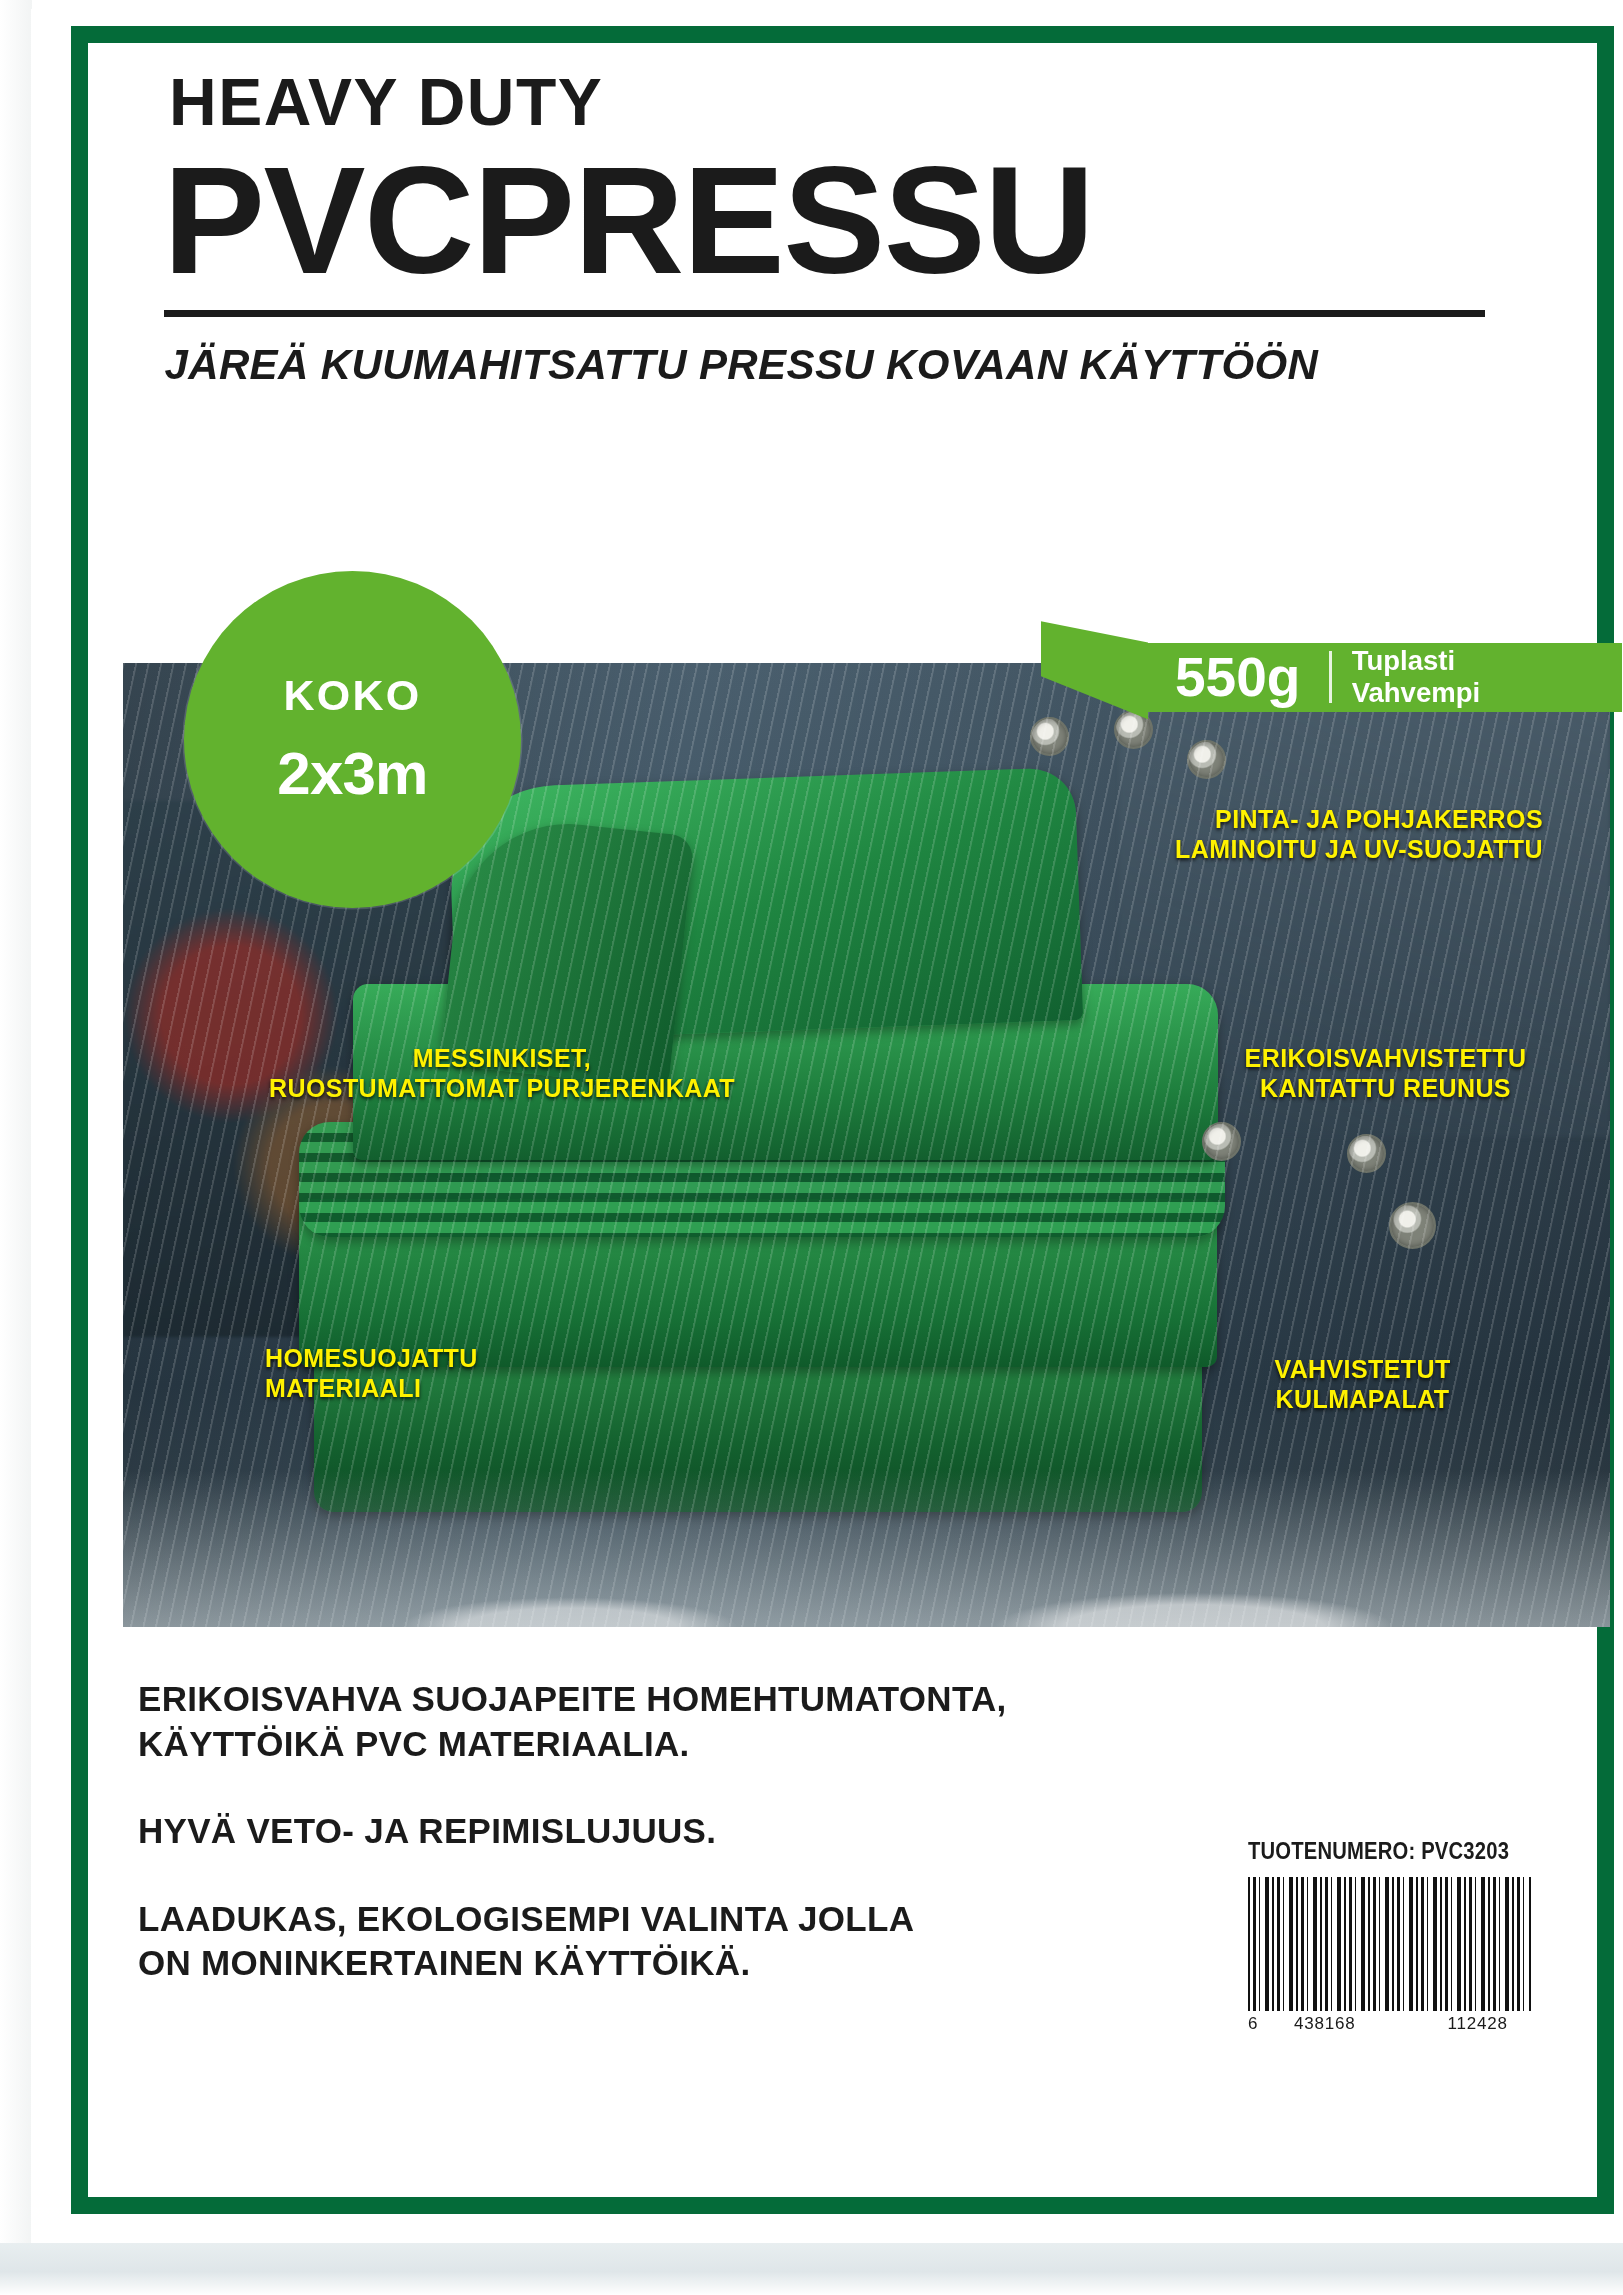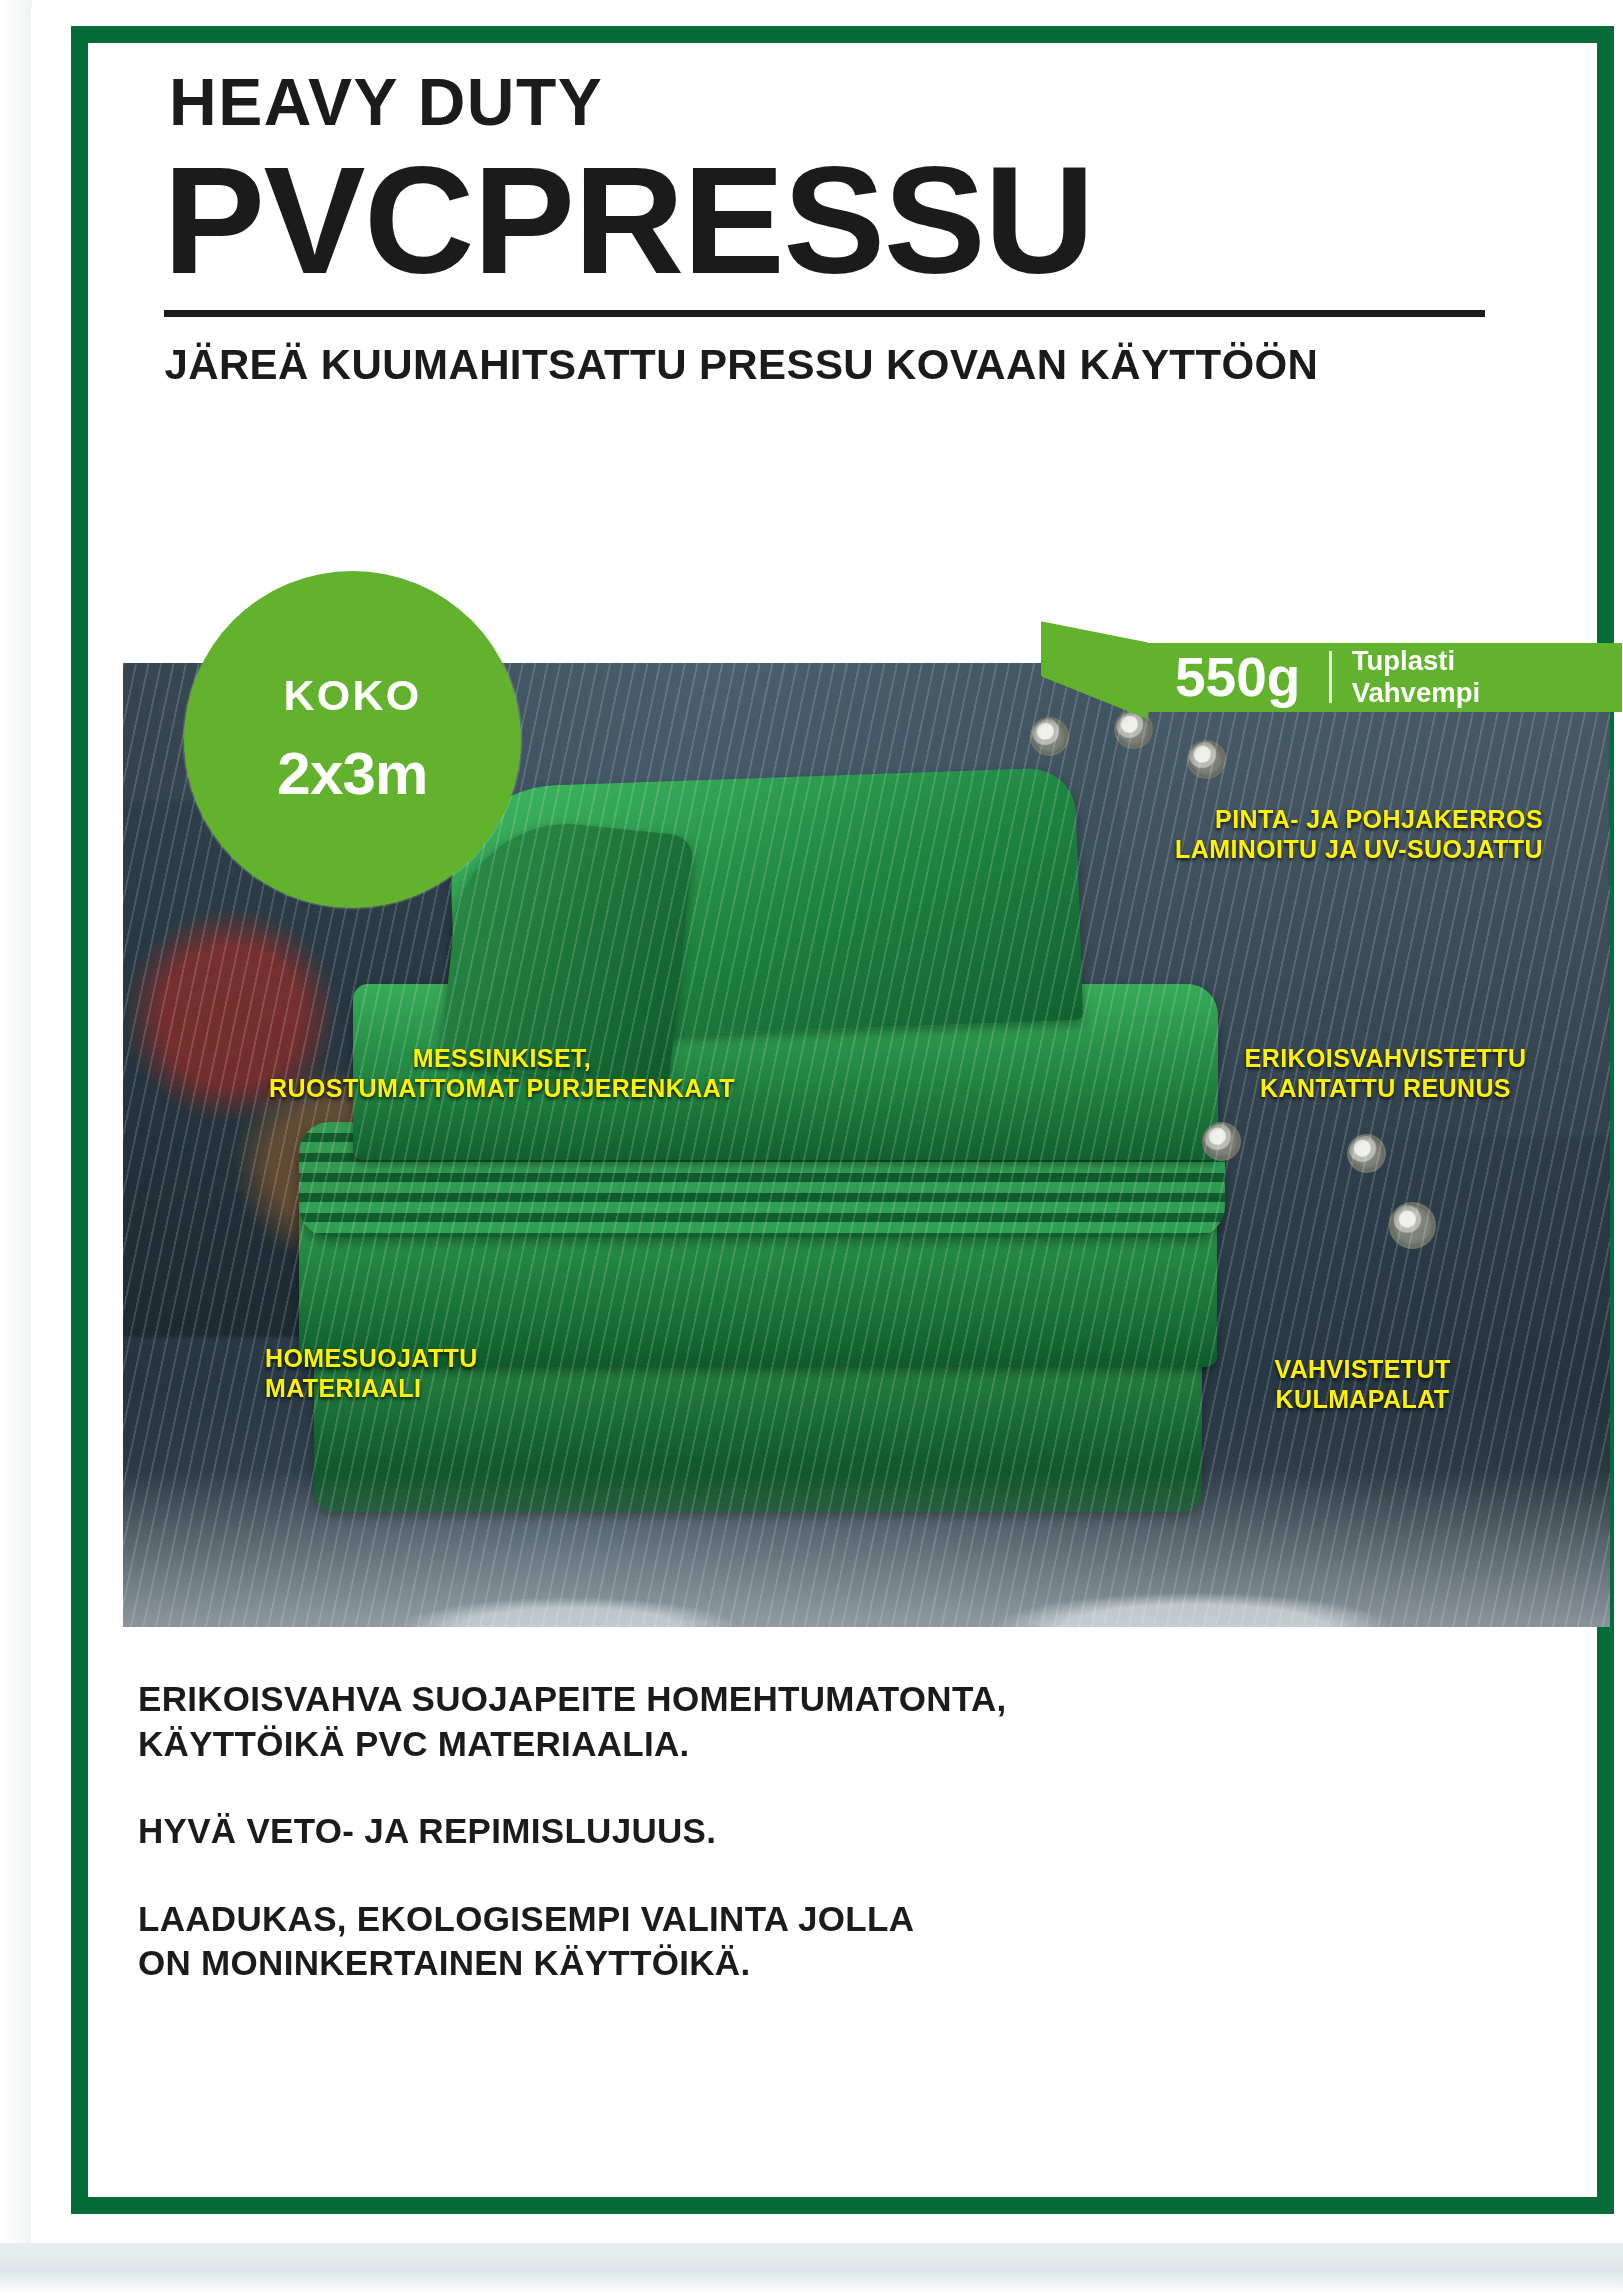--- a/index.html
+++ b/index.html
@@ -72,20 +72,21 @@
     height: 6.9px;
     background: #1b1b1b;
     margin: 9.2px 46px 0 18.4px;
   }
   #subtitle {
     font-size: 42px;
     font-weight: bold;
     letter-spacing: 0.4px;
     color: #1b1b1b;
     margin: 24.5px 0 0 18.4px;
+    font-style: italic;
   }
 
   
   #photo {
     position: absolute;
     left: 92px;
     top: 654px;
     width: 1439px;
     height: 964px;
     overflow: hidden;
@@ -453,18 +454,27 @@
     </div>
     <div class="body-para">
       <span>HYVÄ VETO- JA REPIMISLUJUUS.</span>
     </div>
     <div class="body-para">
       <span>LAADUKAS, EKOLOGISEMPI VALINTA JOLLA</span><br>
       <span>ON MONINKERTAINEN KÄYTTÖIKÄ.</span>
     </div>
   </div>
 
+  <div id="barcode-block">
+    <div id="product-number">TUOTENUMERO: PVC3203</div>
+    <div id="barcode-bars"></div>
+    <div id="barcode-digits">
+      <span id="bc-left">6</span>
+      <span id="bc-mid">438168</span>
+      <span id="bc-right">112428</span>
+    </div>
+  </div>
 
 
 </div>
 
 <div id="scan-bottom"></div>
 
 
 </body></html>

